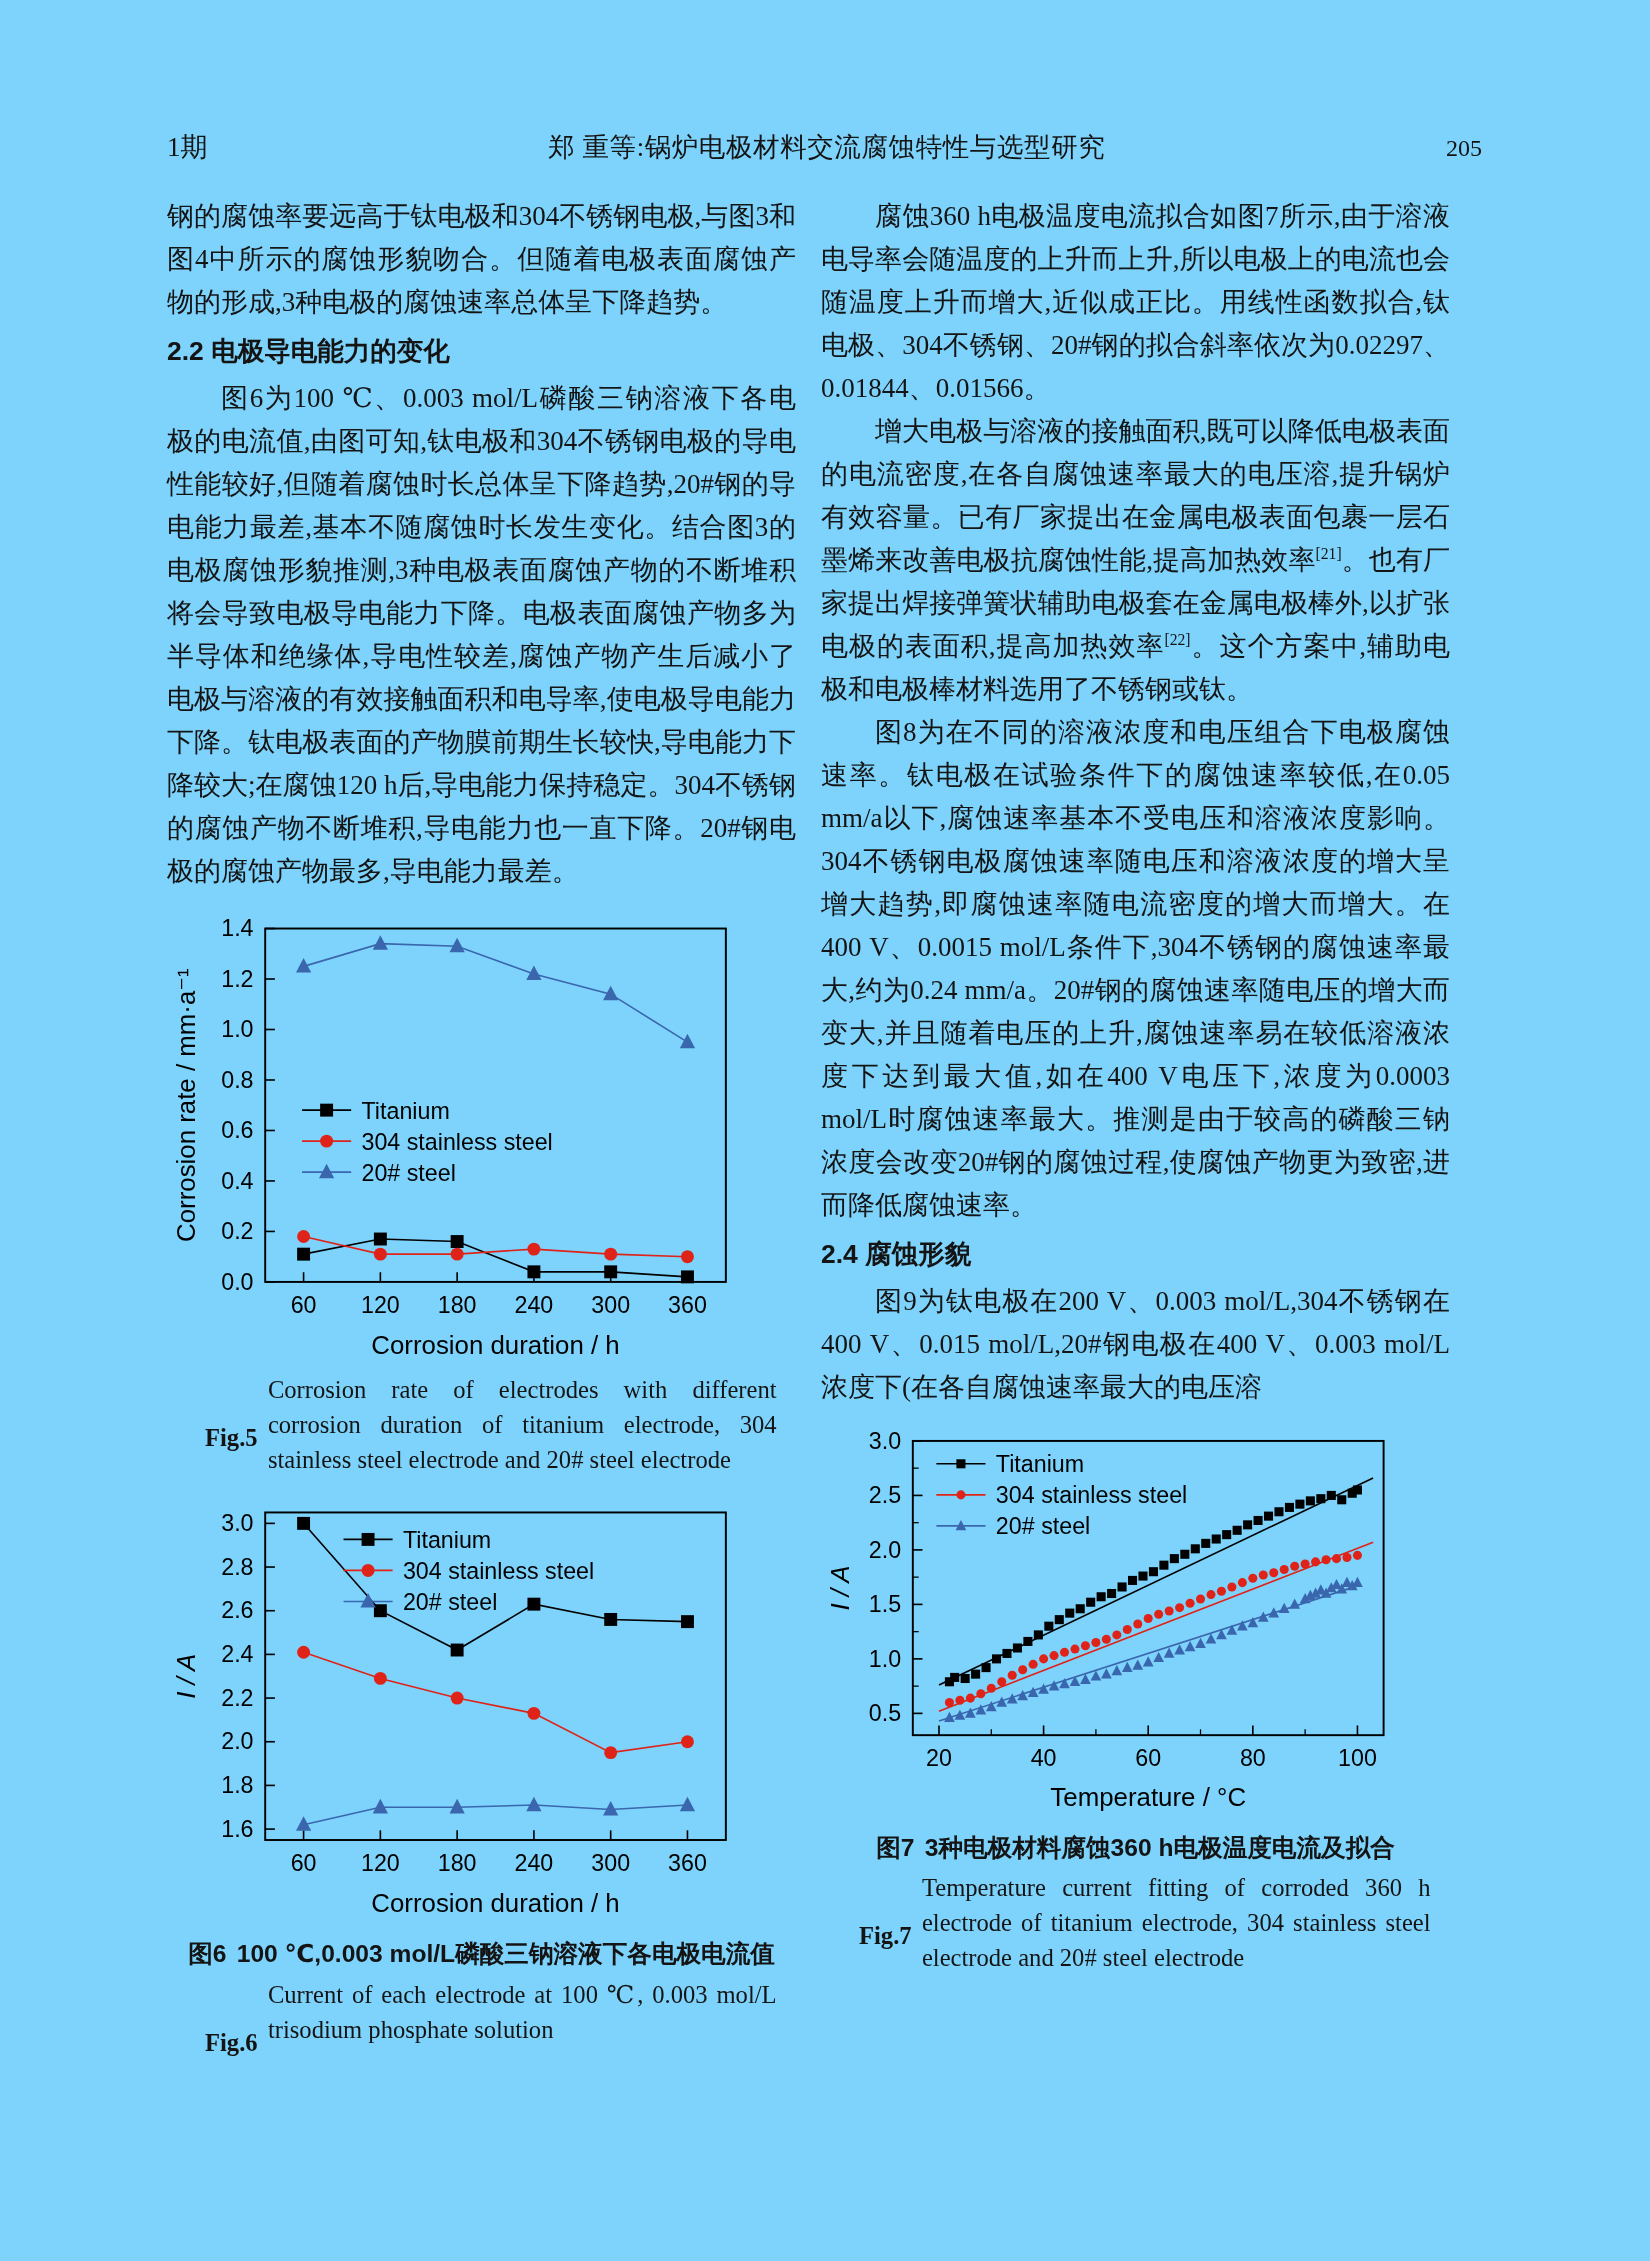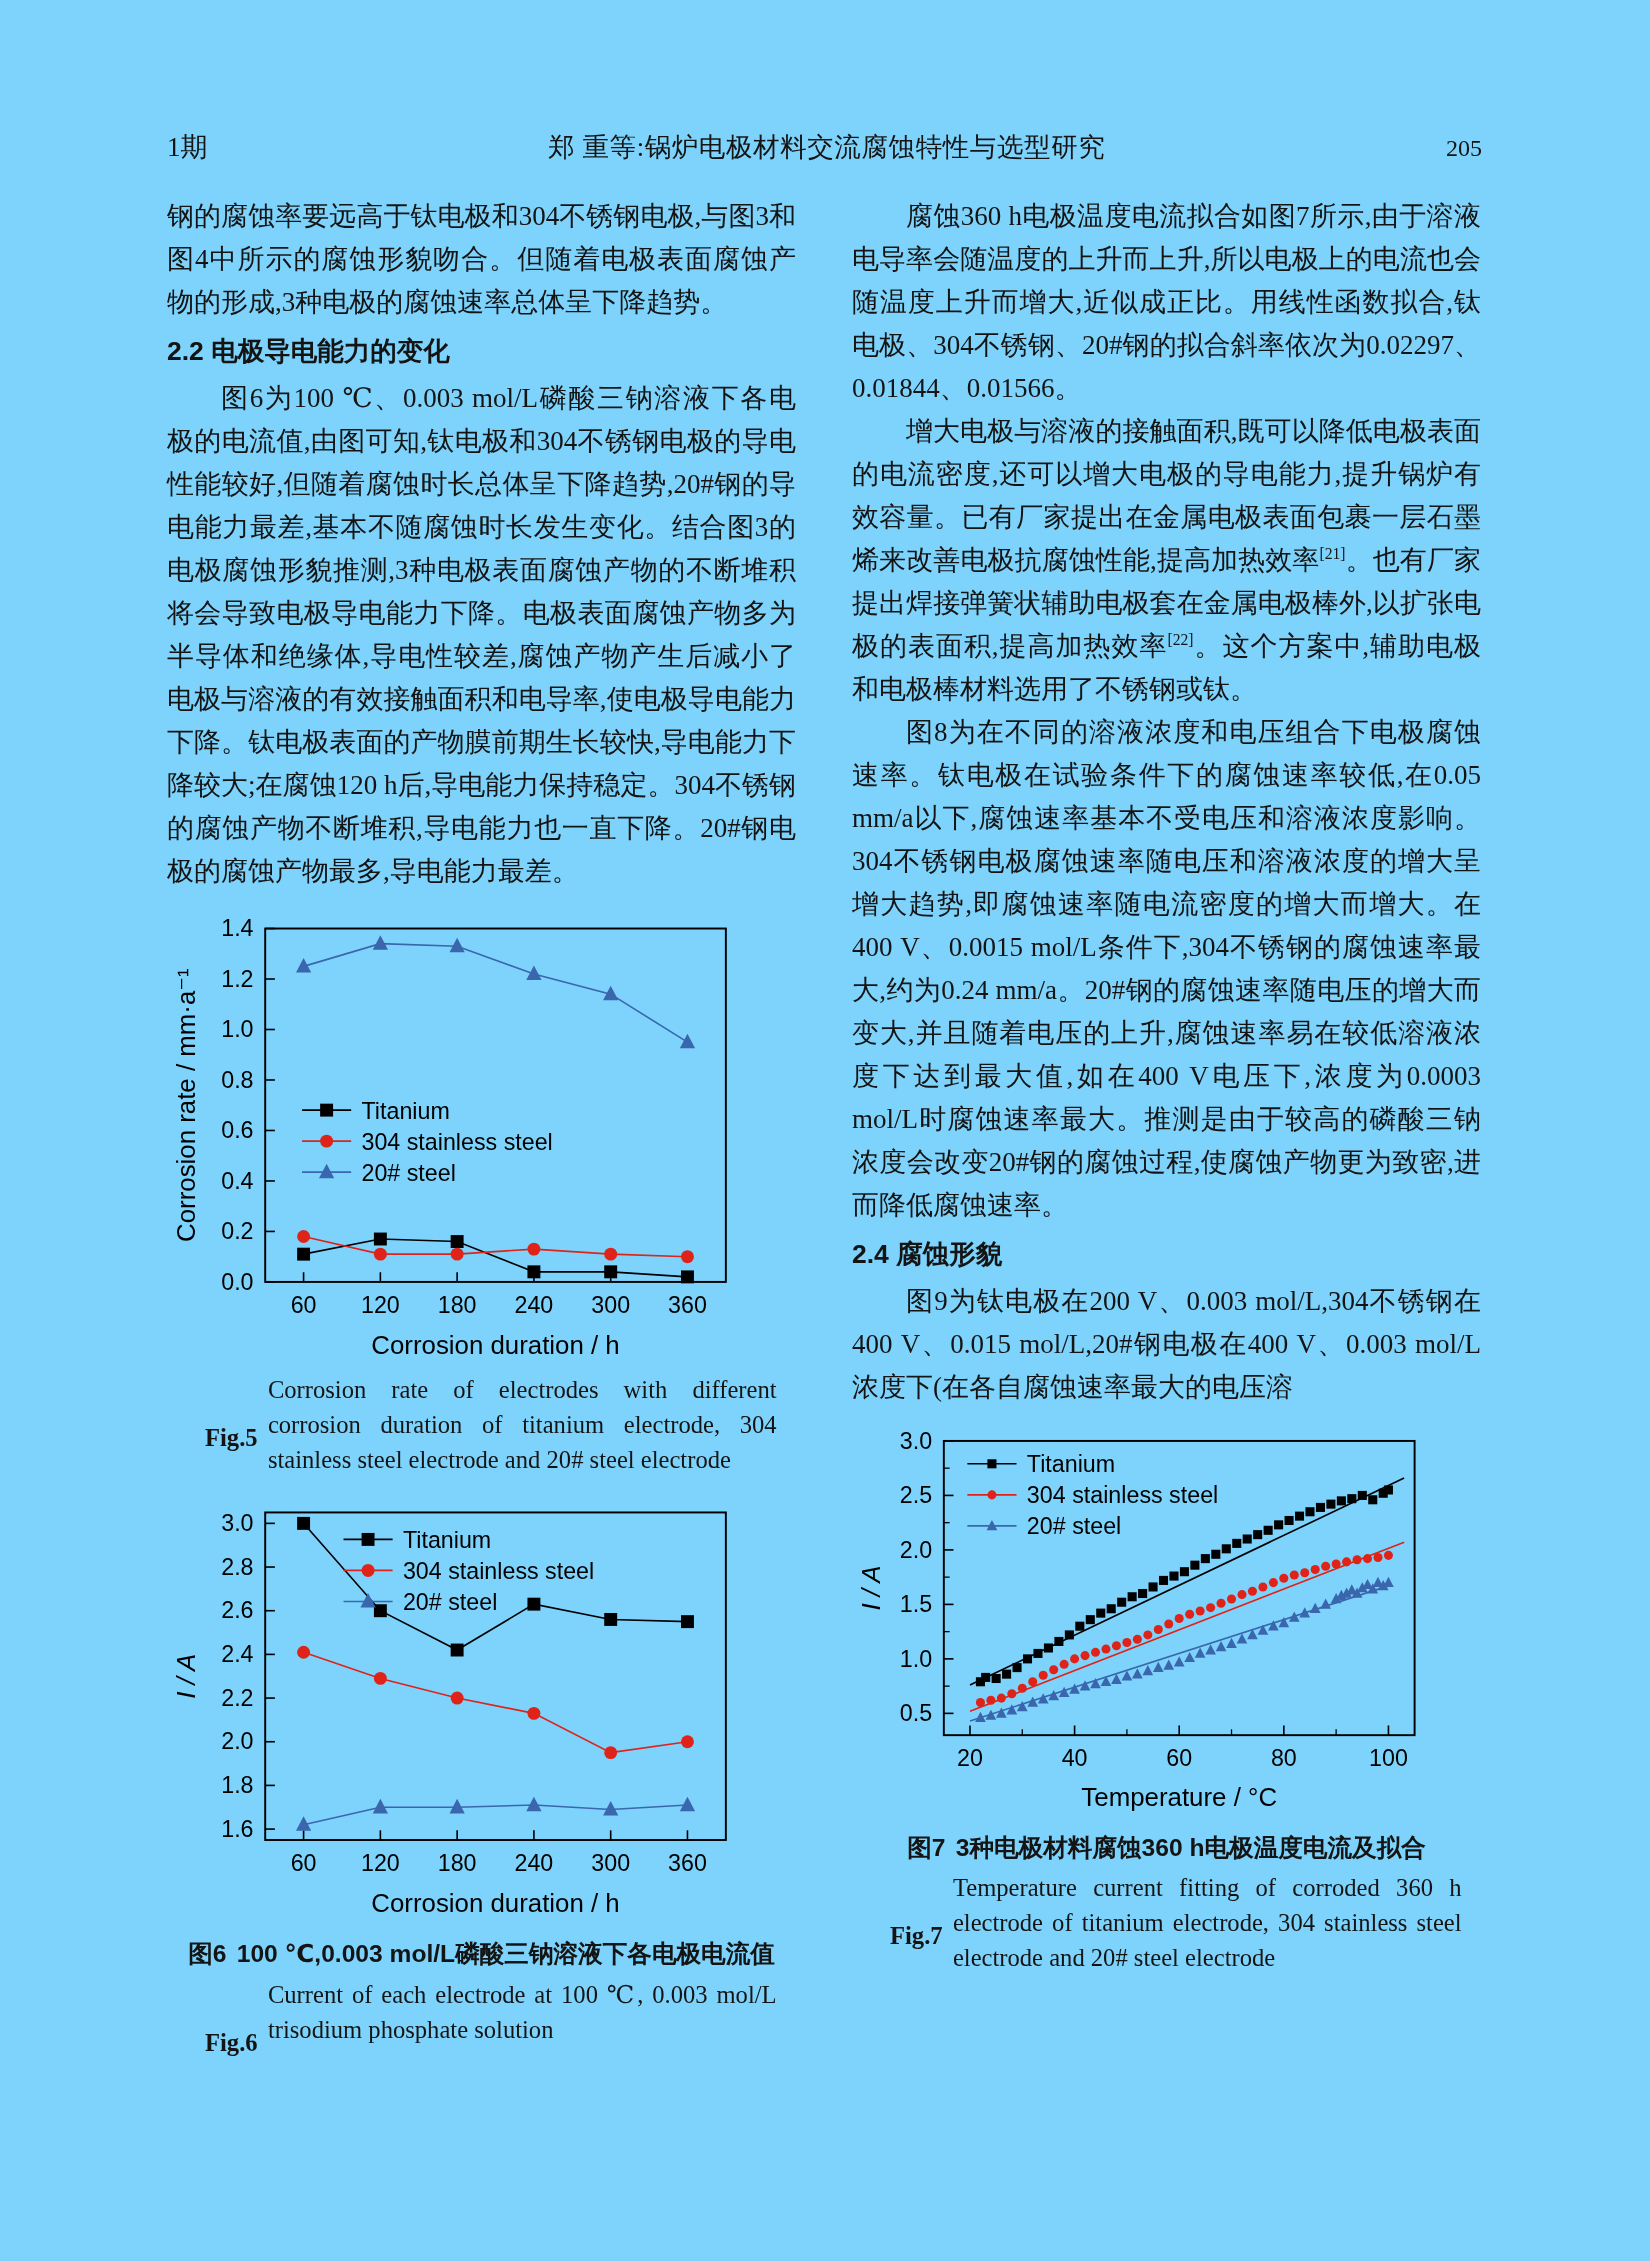--- a/index.html
+++ b/index.html
@@ -11,21 +11,21 @@
   .page-header {
     position:absolute; top:129px; left:167px; right:168px;
     display:flex; justify-content:space-between; align-items:baseline;
     font-size:27px;
   }
   .hdr-left { font-size:27px; }
   .hdr-title { font-size:26.5px; letter-spacing:0.6px; }
   .hdr-page { font-size:24px; }
   .columns {
     position:absolute; top:195px; left:167px; right:168px;
-    display:flex; gap:56px;
+    display:flex; gap:25px;
   }
   .col { width:629px; }
   p.para { font-size:27px; line-height:43px; text-align:justify; }
   p.indent { text-indent:2em; }
   .section-heading {
     font-family:"Liberation Sans","DejaVu Sans",sans-serif;
     font-size:26.5px; font-weight:bold; line-height:41px; margin:6.5px 0 5.2px;
   }
   sup { font-size:0.58em; vertical-align:super; line-height:0; }
   figure { margin:0; }
@@ -211,21 +211,21 @@
             <span class="cap-label">Fig.6</span>
             <span class="cap-text">Current of each electrode at 100 ℃, 0.003 mol/L trisodium phosphate solution</span>
           </div>
         </figcaption>
       </figure>
     </div>
 
     <div class="col">
       <p class="para indent">腐蚀360 h电极温度电流拟合如图7所示,由于溶液电导率会随温度的上升而上升,所以电极上的电流也会随温度上升而增大,近似成正比。用线性函数拟合,钛电极、304不锈钢、20#钢的拟合斜率依次为0.02297、0.01844、0.01566。</p>
 
-      <p class="para indent"><span>增大电极与溶液的接触面积,既可以降低电极表面的电流密度,还可以增大电极的导电能力,提升锅炉有效容量。已有厂家提出在金属电极表面包裹一层石墨烯来改善电极抗腐蚀性能,提高加热效率</span><sup>[21]</sup><span>。也有厂家提出焊接弹簧状辅助电极套在金属电极棒外,以扩张电极的表面积,提高加热效率</span><sup>[22]</sup><span>。这个方案中,辅助电极和电极棒材料选用了不锈钢或钛。</span></p>
+      <p class="para indent"><span>增大电极与溶液的接触面积,既可以降低电极表面的电流密度,在各自腐蚀速率最大的电压溶,提升锅炉有效容量。已有厂家提出在金属电极表面包裹一层石墨烯来改善电极抗腐蚀性能,提高加热效率</span><sup>[21]</sup><span>。也有厂家提出焊接弹簧状辅助电极套在金属电极棒外,以扩张电极的表面积,提高加热效率</span><sup>[22]</sup><span>。这个方案中,辅助电极和电极棒材料选用了不锈钢或钛。</span></p>
 
 
       <p class="para indent">图8为在不同的溶液浓度和电压组合下电极腐蚀速率。钛电极在试验条件下的腐蚀速率较低,在0.05 mm/a以下,腐蚀速率基本不受电压和溶液浓度影响。304不锈钢电极腐蚀速率随电压和溶液浓度的增大呈增大趋势,即腐蚀速率随电流密度的增大而增大。在400 V、0.0015 mol/L条件下,304不锈钢的腐蚀速率最大,约为0.24 mm/a。20#钢的腐蚀速率随电压的增大而变大,并且随着电压的上升,腐蚀速率易在较低溶液浓度下达到最大值,如在400 V电压下,浓度为0.0003 mol/L时腐蚀速率最大。推测是由于较高的磷酸三钠浓度会改变20#钢的腐蚀过程,使腐蚀产物更为致密,进而降低腐蚀速率。</p>
 
       <h3 class="section-heading">2.4 腐蚀形貌</h3>
 
       <p class="para indent">图9为钛电极在200 V、0.003 mol/L,304不锈钢在400 V、0.015 mol/L,20#钢电极在400 V、0.003 mol/L浓度下(在各自腐蚀速率最大的电压溶</p>
 
       <figure>
         <div class="chart">

